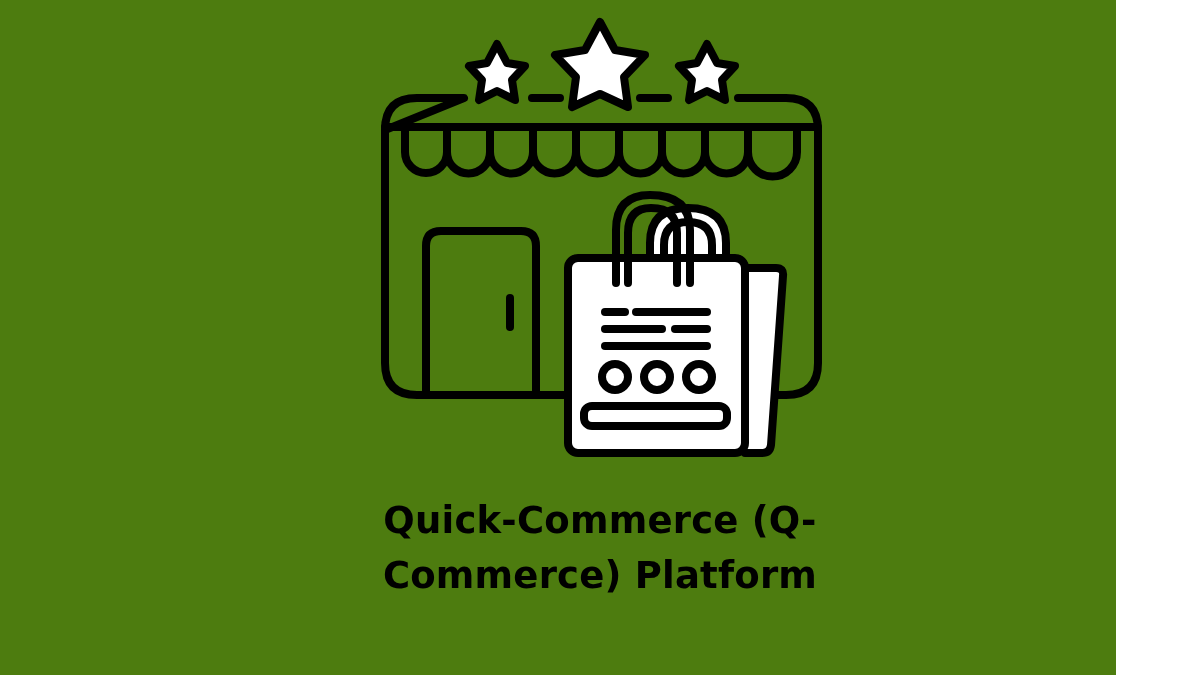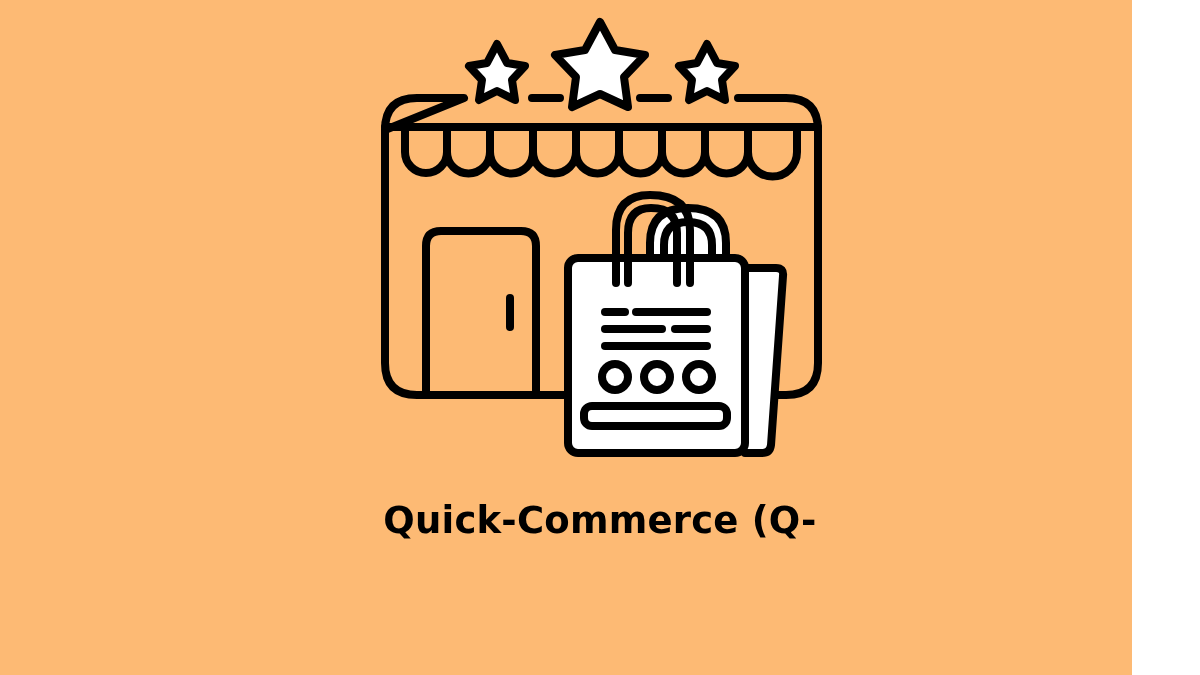--- a/index.html
+++ b/index.html
@@ -7,22 +7,21 @@
       padding: 0;
       width: 1200px;
       height: 675px;
       background: #ffffff;
       overflow: hidden;
     }
     .canvas {
       position: relative;
       width: 1116px;
       height: 675px;
-      background: #fdba74;
-      padding-left: 16px;
+      background: #4d7c0f;
     }
     .illustration {
       position: absolute;
       left: 0;
       top: 0;
       width: 1200px;
       height: 480px;
     }
     .caption {
       position: absolute;
@@ -100,14 +99,15 @@
         <circle cx="657" cy="377" r="13"></circle>
         <circle cx="699" cy="377" r="13"></circle>
       </g>
 
       <rect x="584" y="406" width="143" height="20" rx="8"></rect>
     </g>
   </svg>
 
   <div class="caption">
     <span>Quick-Commerce (Q-</span>
+    <span>Commerce) Platform</span>
   </div>
 </div>
 
 </body></html>

